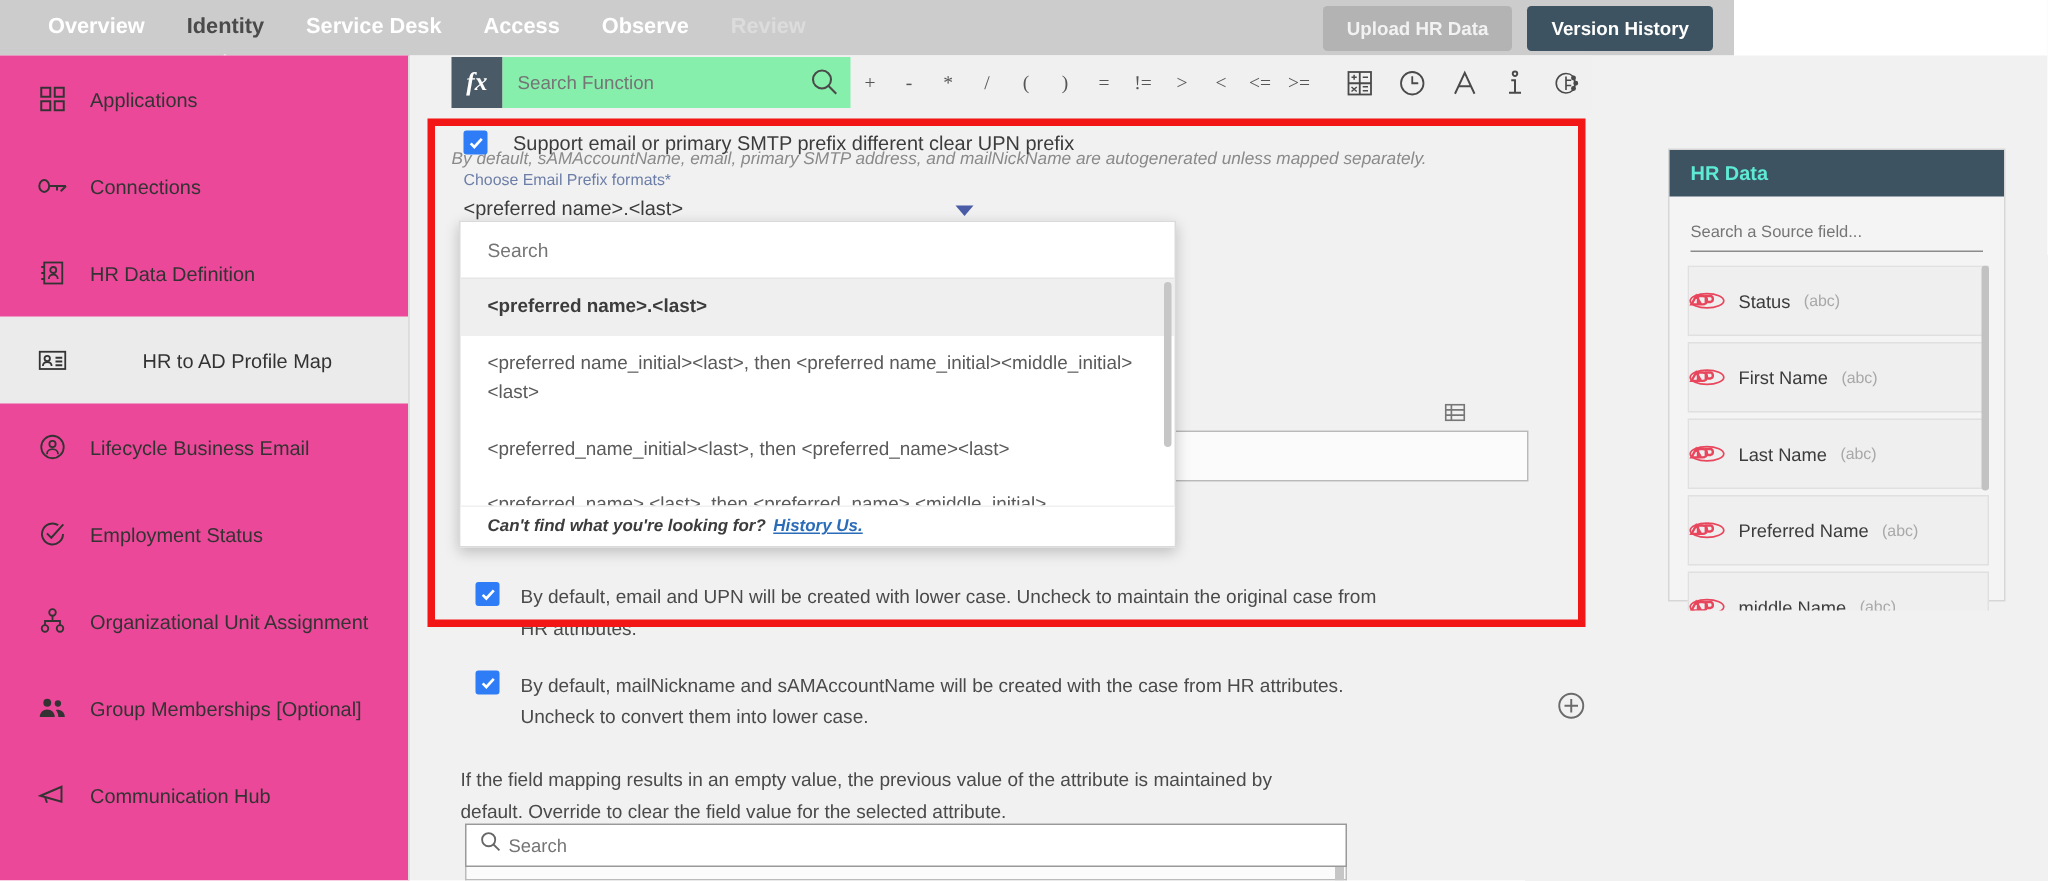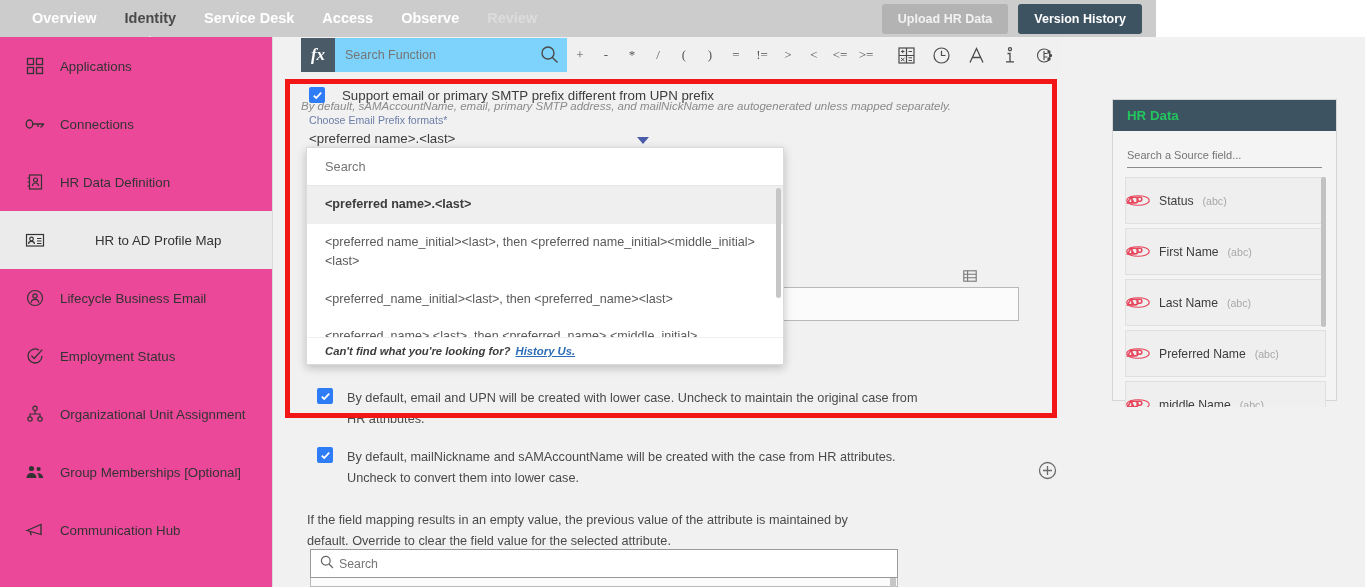--- a/index.html
+++ b/index.html
@@ -69,21 +69,21 @@
     position: absolute; top: 0; left: 28px; width: 760px; height: 36px;
     background: #f0f0f0; display: flex; align-items: center;
   }
   .fx-badge {
     width: 34px; height: 34px; background: #4a5a66; color: #fff;
     display: flex; align-items: center; justify-content: center;
     font-style: italic; font-size: 17px; font-family: "Liberation Serif", serif;
     font-weight: bold; flex: 0 0 34px;
   }
   .fx-search {
-    width: 232px; height: 34px; background: #7dd3fc;
+    width: 232px; height: 34px; background: #86efac;
     display: flex; align-items: center; padding: 0 6px 0 10px;
     position: relative;
   }
   .fx-search input {
     border: none; outline: none; font-size: 12.5px; color: #666;
     width: 190px; background: transparent; font-family: "Liberation Sans", sans-serif;
   }
   .fx-search .mag { position: absolute; right: 8px; top: 7px; color: #4a4a4a; }
   .fx-ops { display: flex; align-items: center; }
   .fx-op {
@@ -202,21 +202,21 @@
     background: #fbfbfb; border: 1px solid #bbbbbb; border-top: none;
   }
   .bottom-strip .sb { position:absolute; right:1px; top:0; width:6px; height:9px; background:#c6c6c6; }
 
   
   .hr-panel {
     position: absolute; top: 99px; left: 1112px; width: 225px; height: 302px;
     background: #f4f4f4; border: 1px solid #d6d6d6;
   }
   .hr-head {
-    height: 31px; background: #3d5362; color: #22c55e;
+    height: 31px; background: #3d5362; color: #5eead4;
     display: flex; align-items: center; padding-left: 14px;
     font-size: 13.3px; font-weight: bold;
   }
   .hr-search {
     margin: 14px 14px 0 14px; border-bottom: 1px solid #8b8b8b; padding-bottom: 4px;
   }
   .hr-search input {
     border: none; outline: none; background: transparent;
     font-size: 11px; color: #9a9a9a; width: 100%;
     font-family: "Liberation Sans", sans-serif;
@@ -432,21 +432,21 @@
     </div>
 
     <div class="fx-note">By default, sAMAccountName, email, primary SMTP address, and mailNickName are autogenerated unless mapped separately.</div>
 
     <div class="row-support">
       <span class="chk">
         <svg width="11" height="11" viewBox="0 0 11 11" fill="none" stroke="#fff" stroke-width="1.8">
           <path d="M1.8 5.6 L4.2 8 L9.2 2.6"></path>
         </svg>
       </span>
-      <span class="txt">Support email or primary SMTP prefix different from UPN prefix</span>
+      <span class="txt">Support email or primary SMTP prefix different clear UPN prefix</span>
     </div>
 
     <div class="field-wrap">
       <div class="field-label">Choose Email Prefix formats*</div>
       <div class="field-select">
         <span class="val">&lt;preferred name&gt;.&lt;last&gt;</span>
         <span class="caret"></span>
       </div>
     </div>
 

